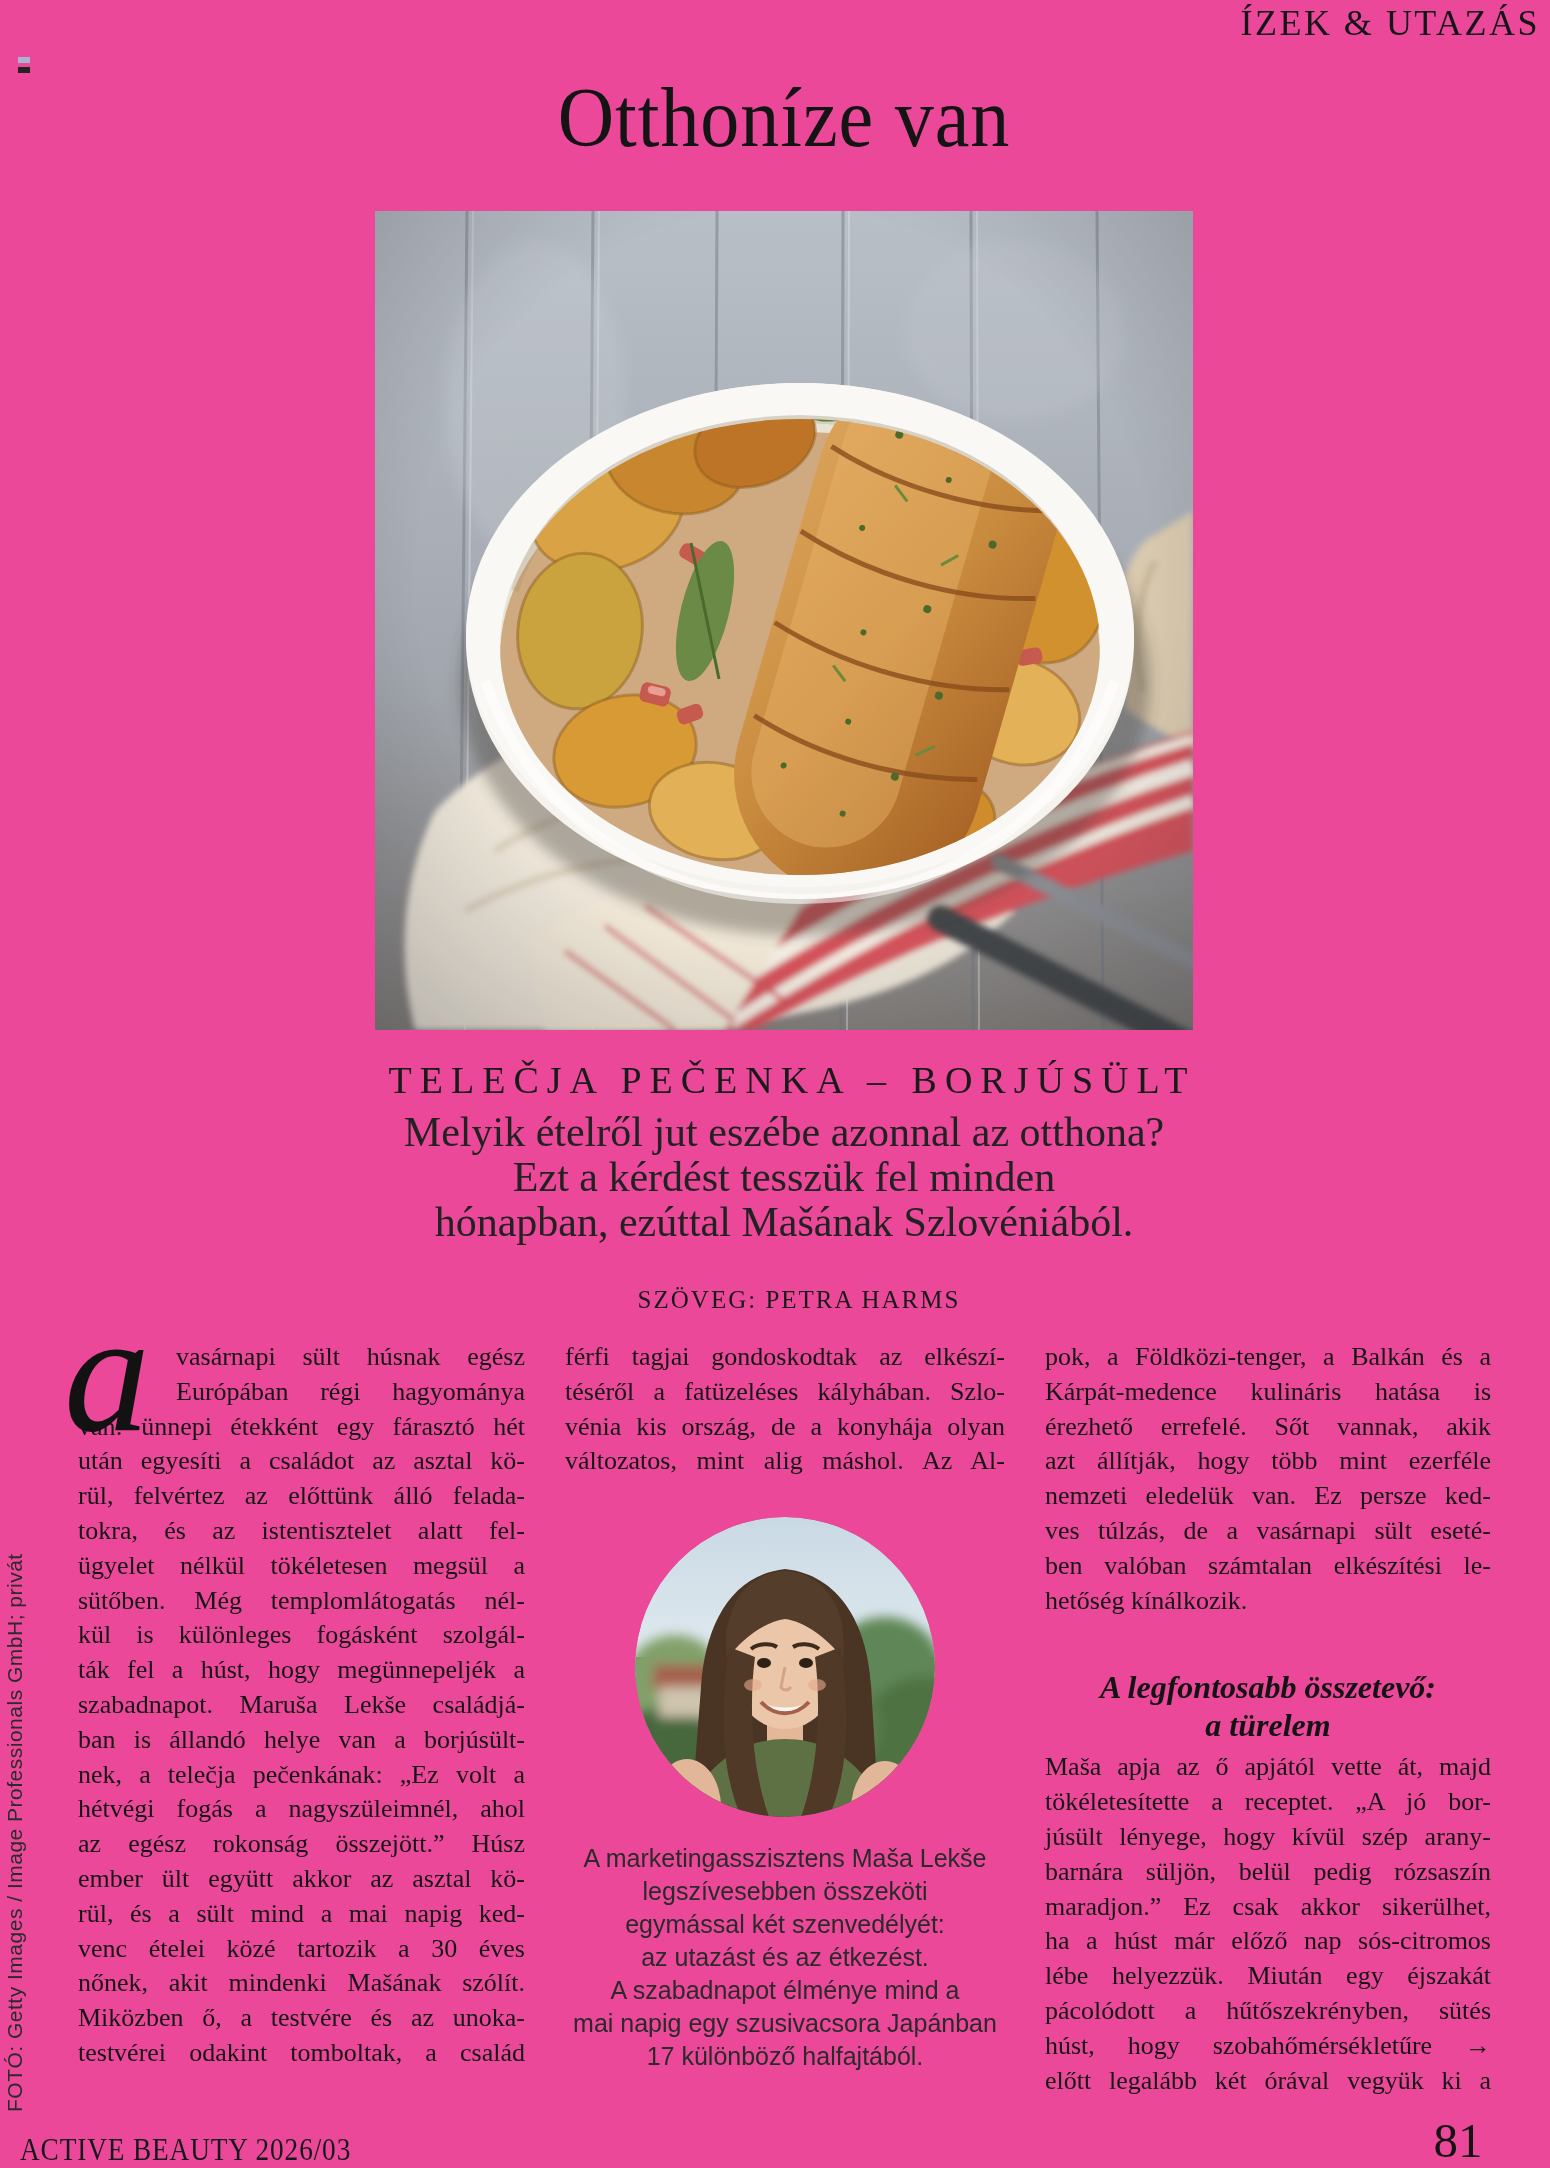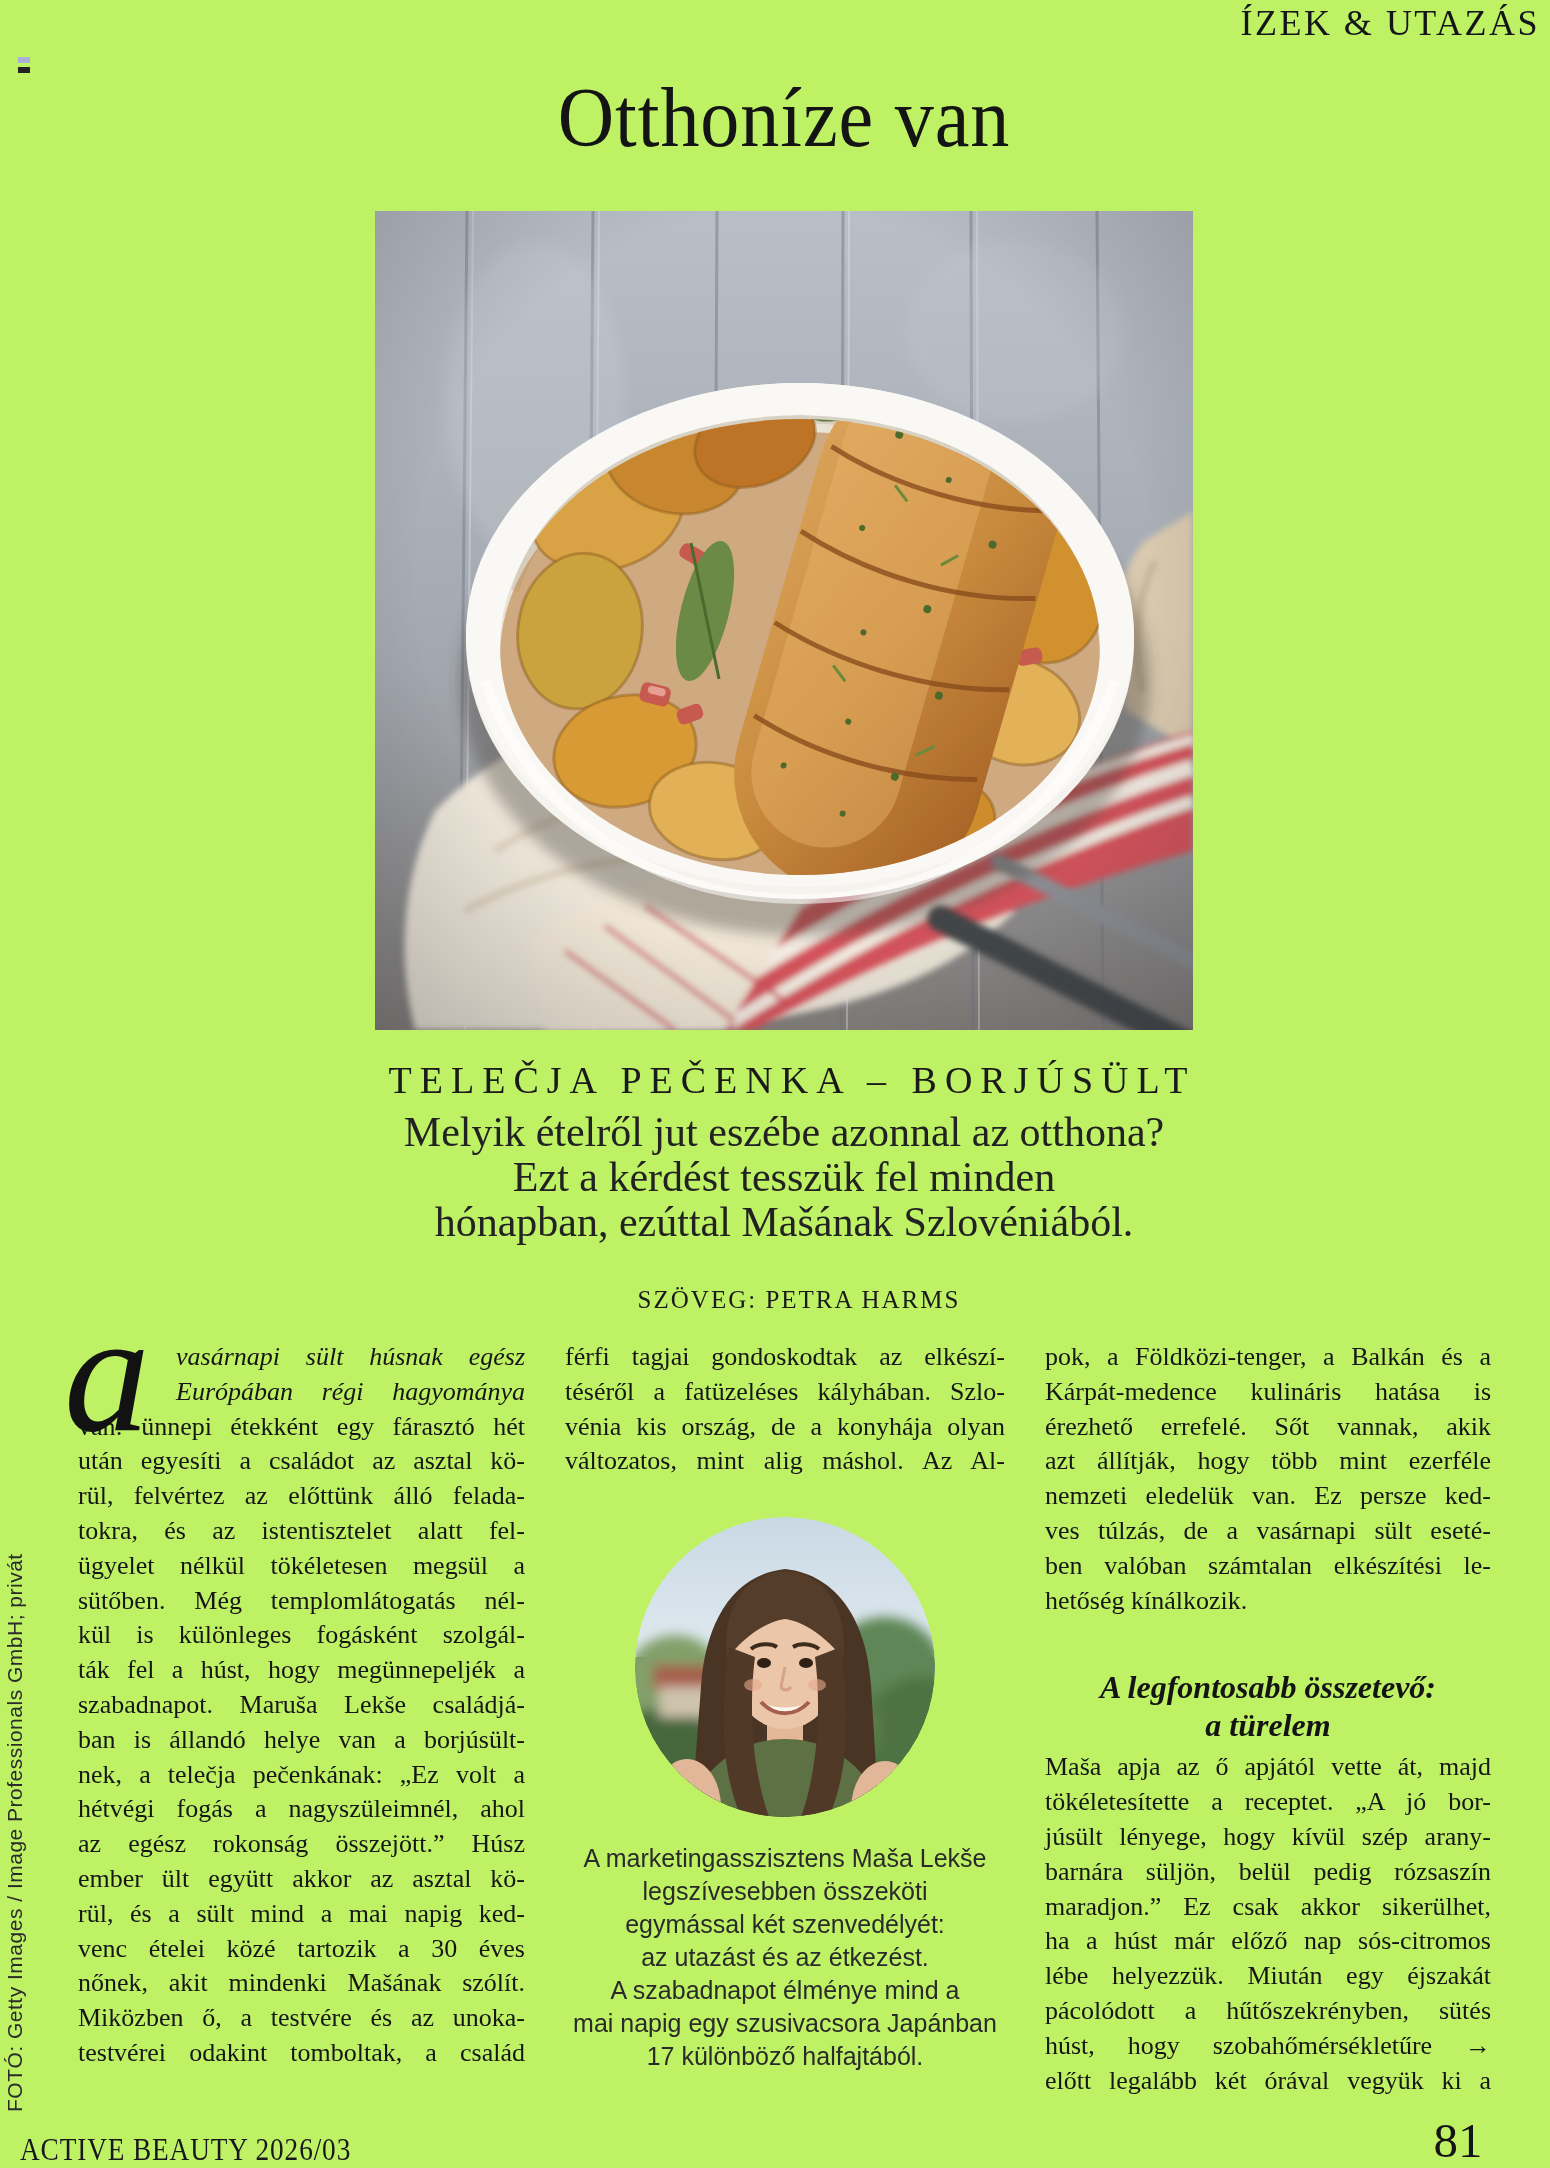--- a/index.html
+++ b/index.html
@@ -1,16 +1,16 @@
 <!DOCTYPE html>
 <html><head>
 <meta charset="utf-8">
 <style>
   html,body{margin:0;padding:0;background:#e8e8e8;}
-  .page{position:relative;width:1550px;height:2168px;background:#bef264;overflow:hidden;
+  .page{position:relative;width:1550px;height:2168px;background:#ec4899;overflow:hidden;
         font-family:"Liberation Serif",serif;color:#1b1b1b;margin:0 auto;}
 
   
   .section-header{position:absolute;top:2px;right:10px;font-size:36px;letter-spacing:2.5px;
         color:#15161a;white-space:nowrap;}
   .regmark{position:absolute;left:18px;top:57px;width:12px;}
   .regmark .b1{height:6px;background:#a9b2d2;margin-bottom:4px;}
   .regmark .b2{height:6px;background:#232323;}
 
   .page-title{position:absolute;left:18px;top:74px;width:1532px;text-align:center;
@@ -29,21 +29,21 @@
   .byline{position:absolute;left:33px;top:1286px;width:1532px;text-align:center;
         font-size:25px;letter-spacing:2px;color:#1a1a1a;}
 
   
   .col{position:absolute;top:1340px;font-size:26px;line-height:34.8px;color:#161616;}
   .col .ln{text-align:justify;text-align-last:justify;}
   .col1{left:78px;width:447px;}
   .col2{left:565px;width:440px;}
   .col3{left:1045px;width:446px;}
   .col1 .lines{position:relative;}
-  .col1 .lines .ln:nth-child(-n+2){padding-left:98px;font-style:italic;}
+  .col1 .lines .ln:nth-child(-n+2){padding-left:98px;}
   .dropcap{position:absolute;left:-14px;top:-54px;font-size:172px;line-height:1;
         font-style:italic;color:#121212;}
   .endpar .ln:last-child{text-align-last:left;}
 
   
   .portrait{width:300px;height:300px;border-radius:50%;overflow:hidden;margin:38px auto 0;}
   .caption{margin-top:25px;font-family:"Liberation Sans",sans-serif;font-size:25px;
         line-height:33px;color:#2a2a2a;}
   .caption .ln{text-align-last:center;}
 

